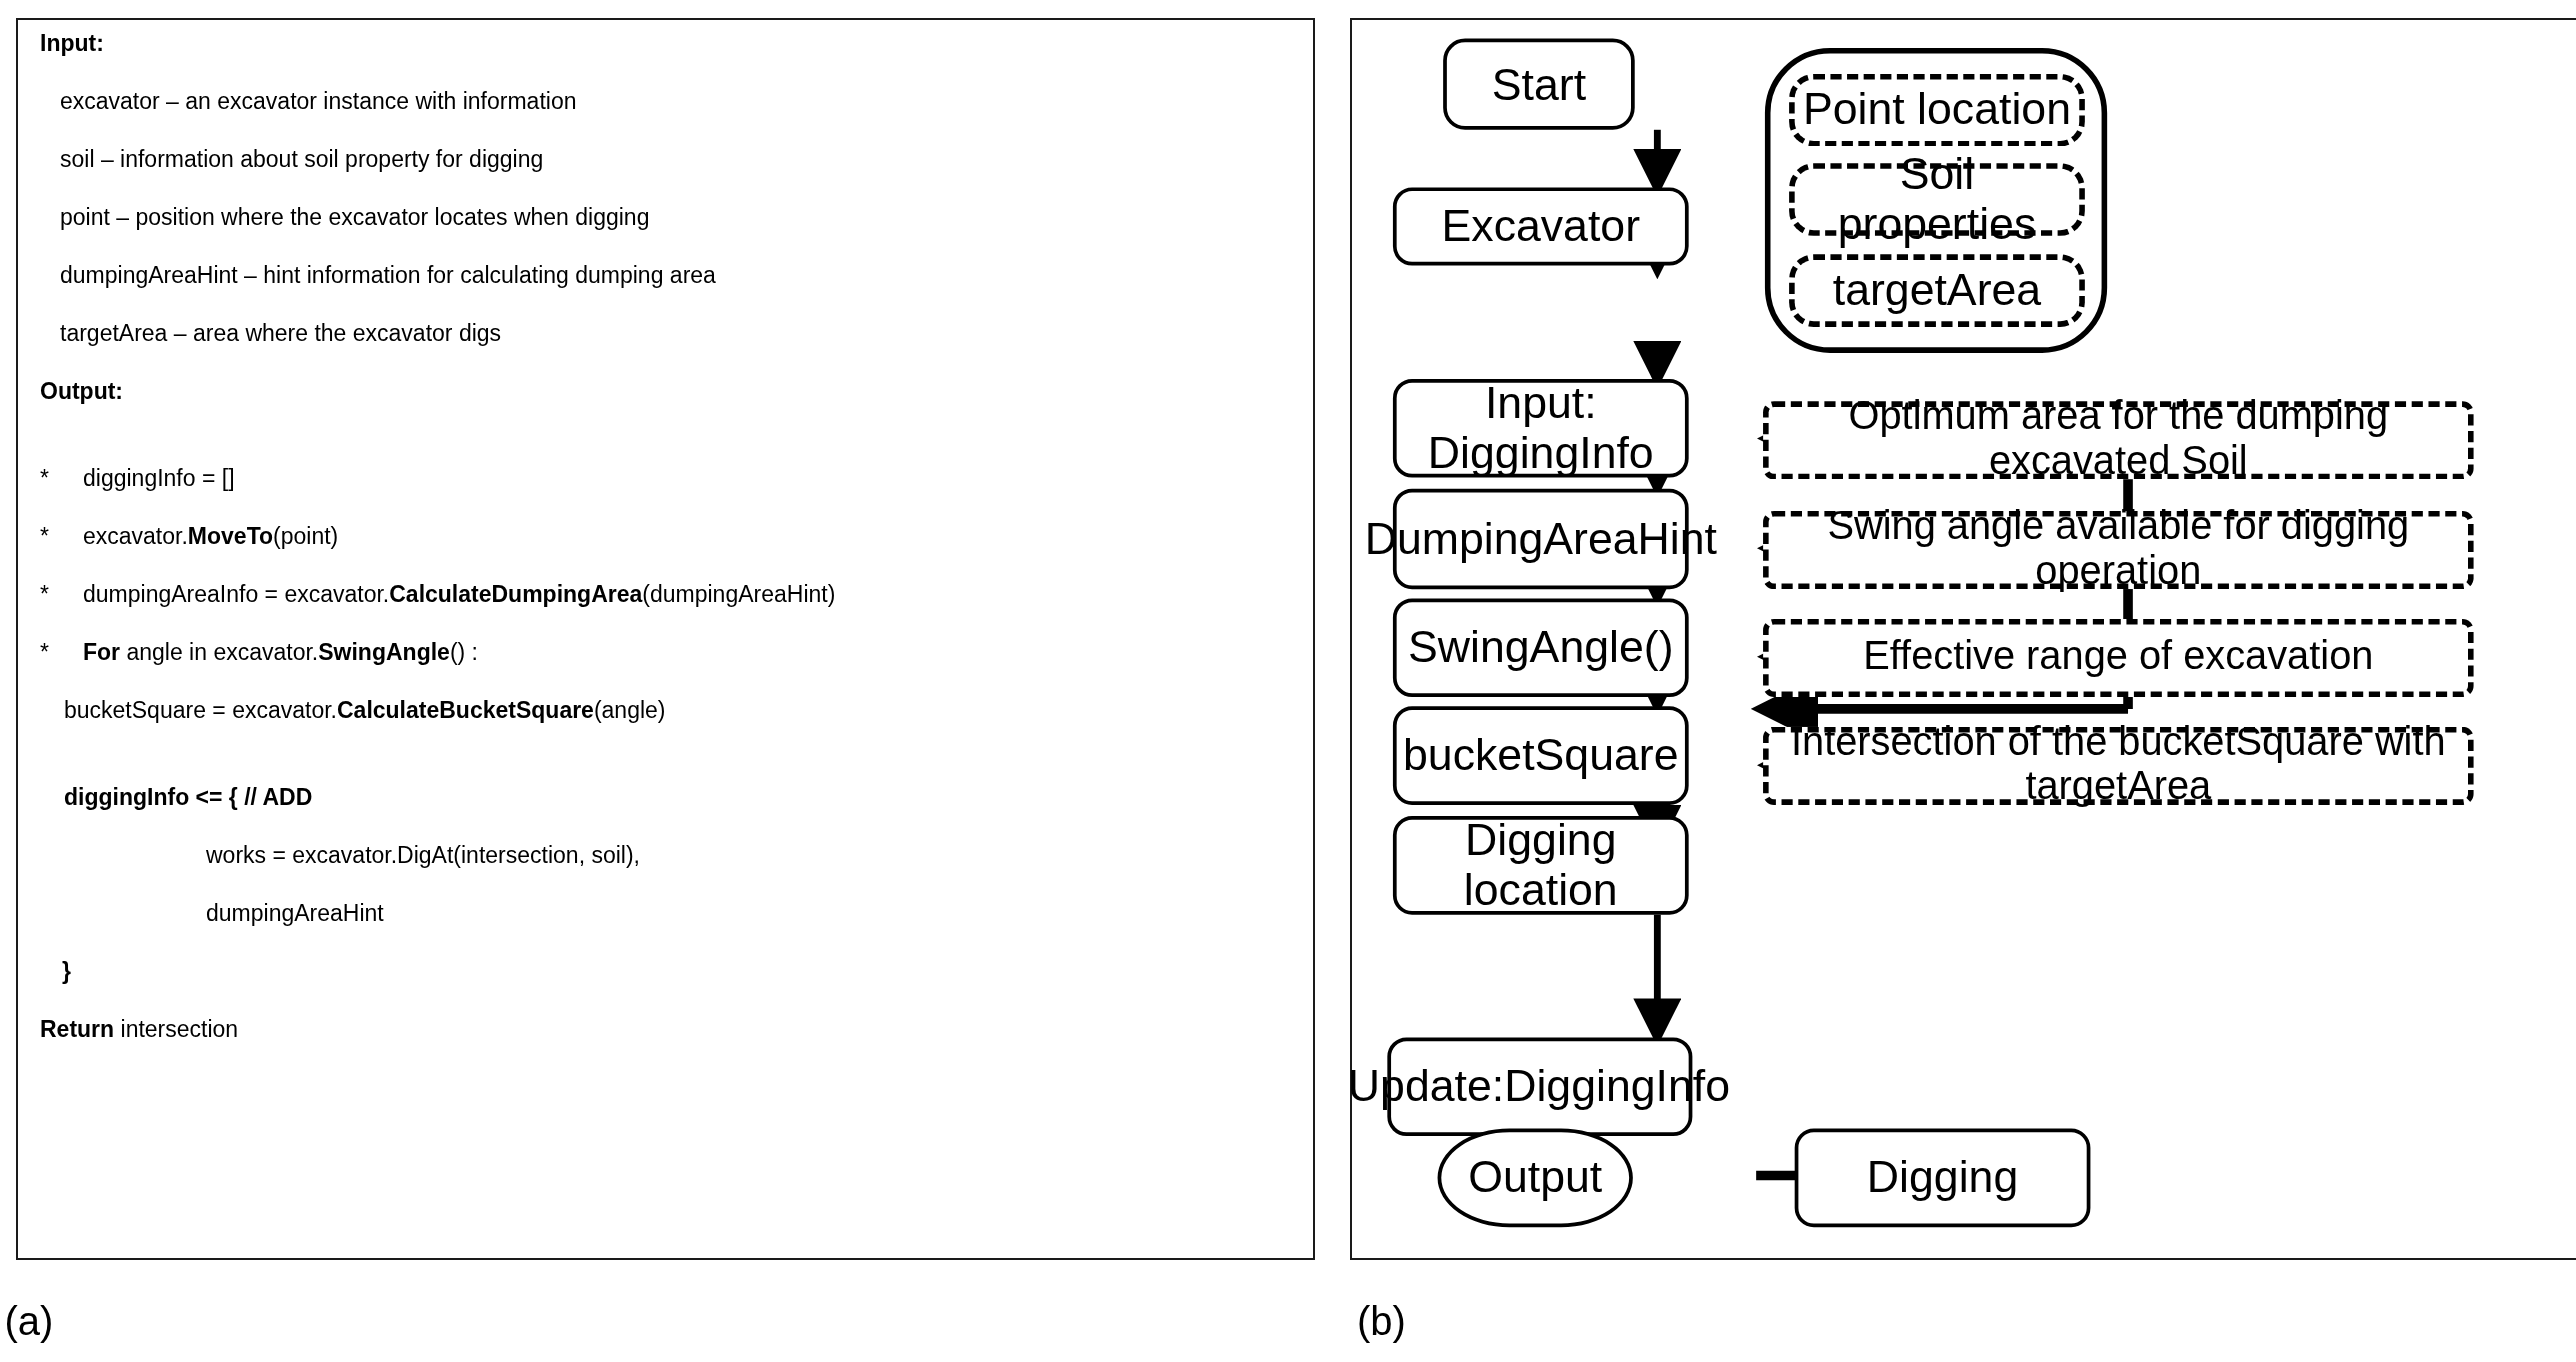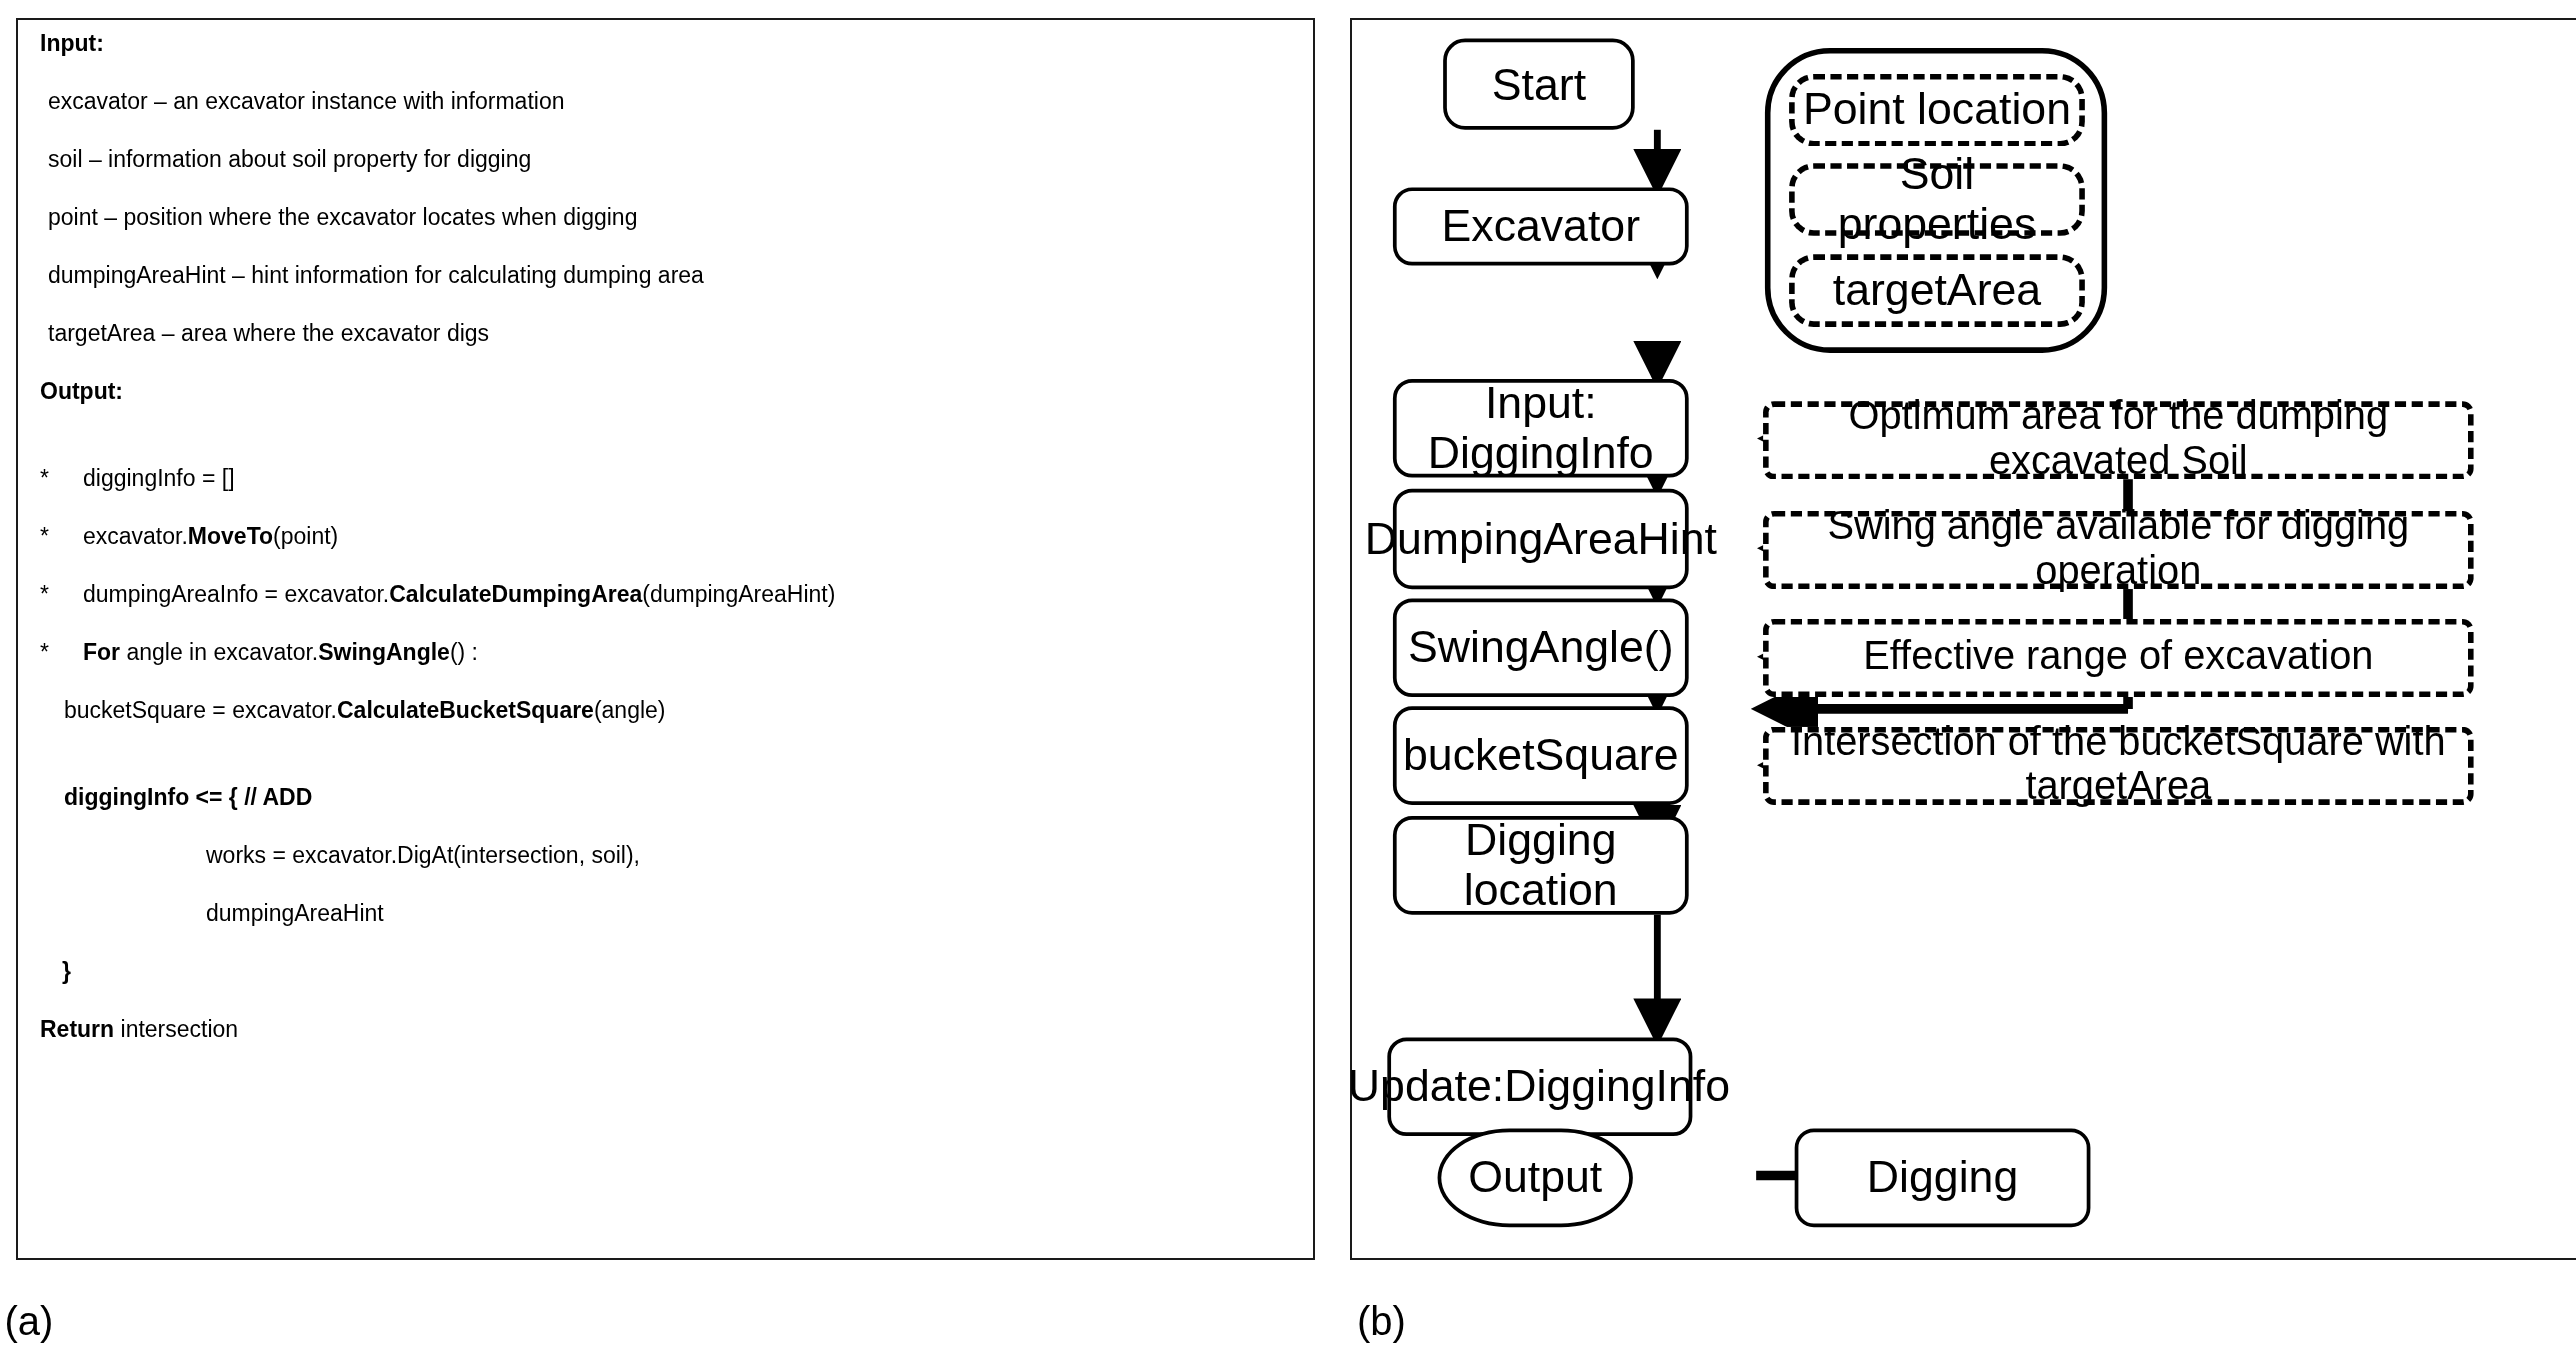--- a/index.html
+++ b/index.html
@@ -55,21 +55,21 @@
     position: absolute;
     left: 22px;
     top: 0;
     font-size: 23px;
   }
   .algo-line .txt { display: inline-block; }
   .algo-line b { font-weight: bold; }
 
   
   .ind-0  { padding-left: 22px; }
-  .ind-1  { padding-left: 30px; }
+  .ind-1  { padding-left: 42px; }
   .ind-2  { padding-left: 44px; }
   .ind-bullet { padding-left: 65px; }
   .ind-body   { padding-left: 46px; }
   .ind-deep   { padding-left: 188px; }
 
   .gap-sm { height: 29px; }
 
   
   #panel-b {
     position: absolute;

